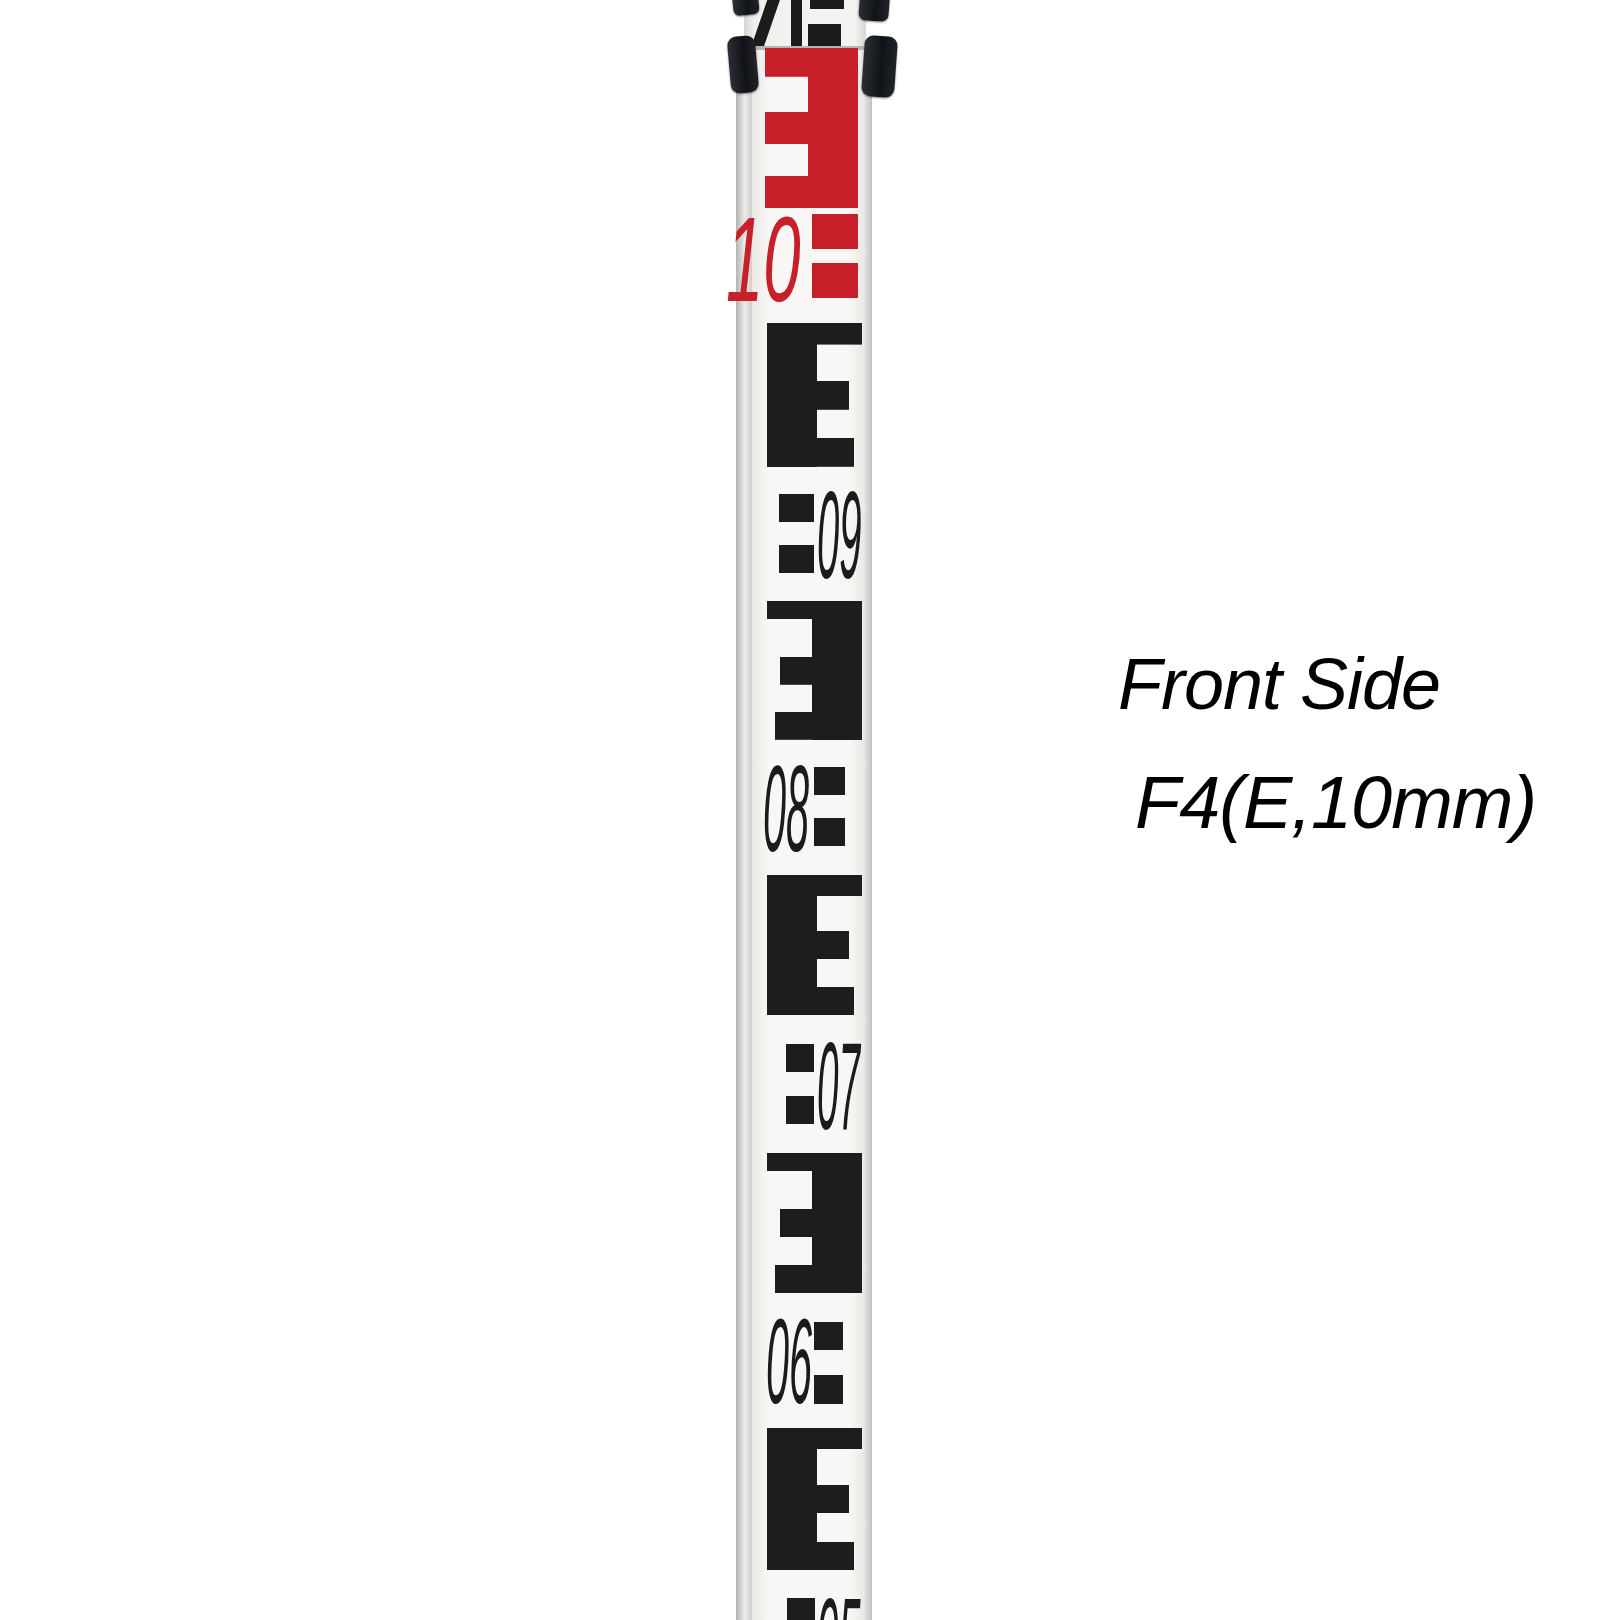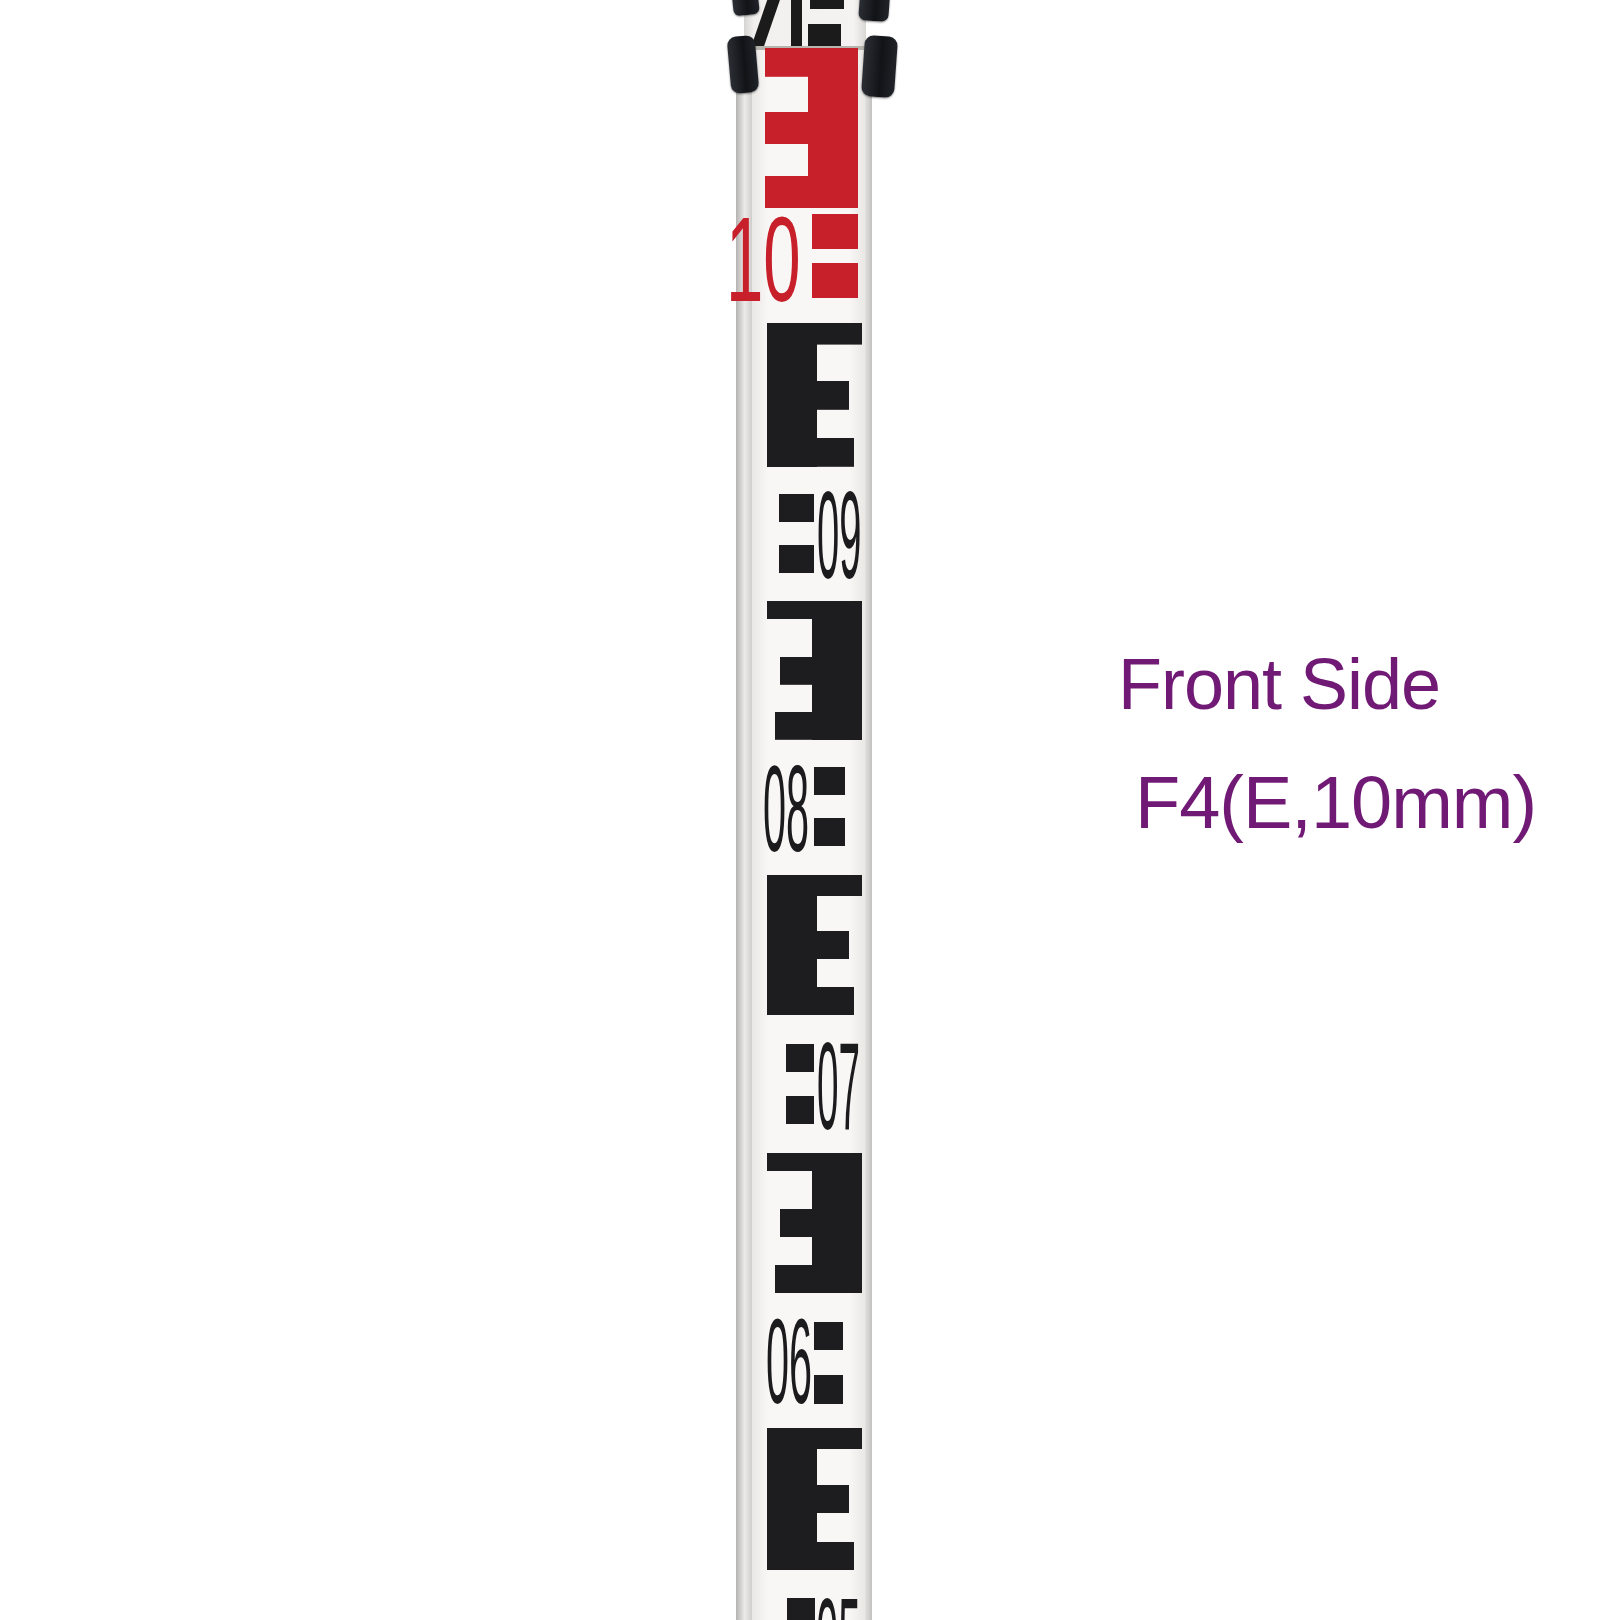--- a/index.html
+++ b/index.html
@@ -1,17 +1,17 @@
 <!DOCTYPE html>
 <html><head>
 <meta charset="utf-8">
 <style>
   html,body{margin:0;padding:0;background:#ffffff;}
   .stage{position:relative;width:1620px;height:1620px;background:#ffffff;overflow:hidden;
-         font-family:"Liberation Sans",sans-serif;}
+         font-family:"Liberation Sans",sans-serif;font-style:italic;}
 
   
   .rear-section{position:absolute;left:744px;top:0;width:122px;height:50px;
     background:linear-gradient(90deg,#d6d4d1 0,#f1f0ee 10px,#f4f3f1 110px,#d9d7d4 100%);}
   .front-section{position:absolute;left:736px;top:46px;width:136px;height:1574px;}
   .rail-left{position:absolute;left:0;top:0;width:16px;height:100%;
     background:linear-gradient(90deg,#b4b3b1 0,#ecebe9 55%,#cfcecc 100%);}
   .rail-right{position:absolute;right:0;top:0;width:7px;height:100%;
     background:linear-gradient(90deg,#e3e2e0 0,#c2c1bf 100%);}
   .face{position:absolute;left:16px;top:0;width:113px;height:100%;
@@ -44,21 +44,21 @@
   .eRed{background-size:50px 100%,45px 18%,45px 20%,45px 20%;
       background-position:100% 0,0 0,0 50%,0 100%;}
   .blk{position:absolute;background:currentColor;}
   .num{position:absolute;font-weight:400;white-space:nowrap;transform-origin:left top;color:#1b1a1c;}
   .num.red{color:#c8202a;}
 
   
   .rear-mark{position:absolute;background:#1b1b1b;}
 
   
-  .caption{position:absolute;color:#701a75;letter-spacing:-1px;line-height:1;}
+  .caption{position:absolute;color:#000000;letter-spacing:-1px;line-height:1;}
 </style>
 </head>
 <body>
 
 <div class="stage">
 
   <div class="rear-section"></div>
   <div class="rear-mark" style="left:760px;top:-8px;width:12px;height:60px;transform:rotate(19deg);"></div>
   <div class="rear-mark" style="left:791px;top:0;width:11px;height:46px;"></div>
   <div class="rear-mark" style="left:810px;top:0;width:34px;height:9px;"></div>

